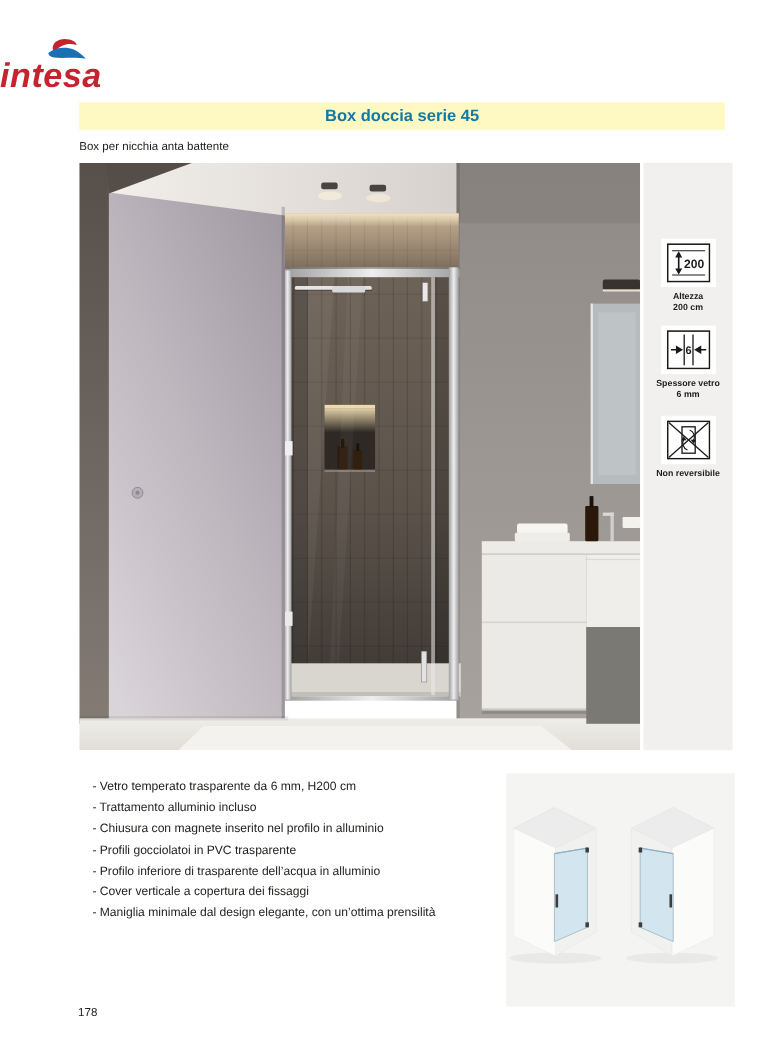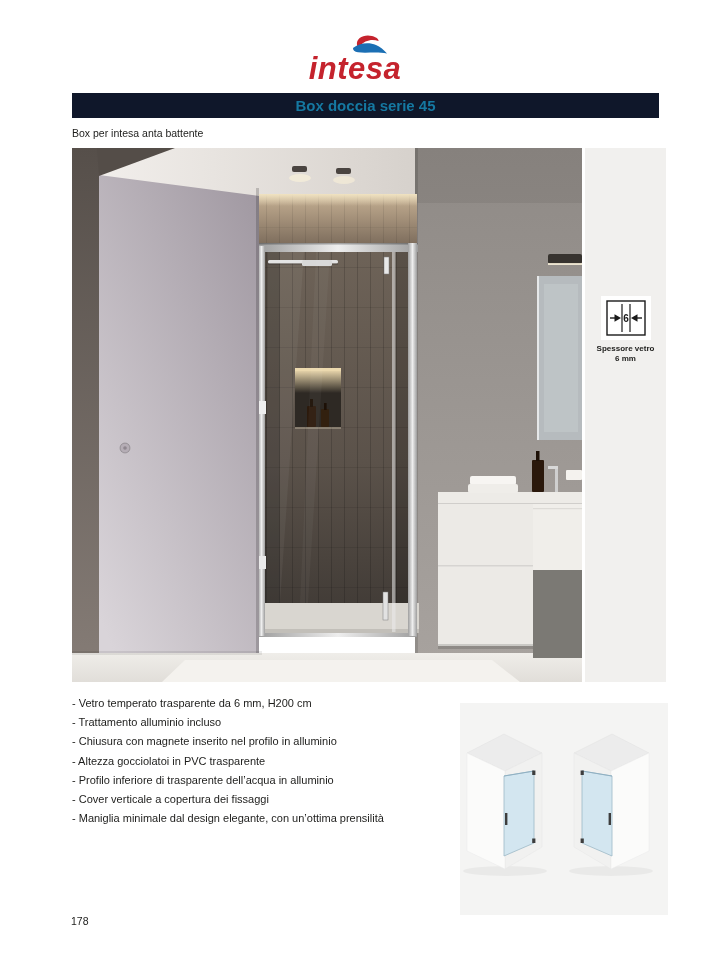--- a/index.html
+++ b/index.html
@@ -1,45 +1,45 @@
 <!DOCTYPE html>
 <html><head>
 <meta charset="utf-8">
 <style>
   html,body{margin:0;padding:0;background:#ffffff;}
   .page{position:relative;width:710px;height:958px;background:#ffffff;overflow:hidden;
         font-family:"Liberation Sans", sans-serif;color:#1d1d1b;}
 
   
-  .logo-wrap{position:absolute;top:56px;left:0;right:0;text-align:center;}
+  .logo-wrap{position:absolute;top:56px;left:0;right:0;}
   .logo-inner{position:relative;display:inline-block;}
   .swoosh{position:absolute;top:-22px;left:50%;margin-left:-8px;width:46px;height:22px;}
   .logo-text{font-size:31px;font-weight:bold;font-style:italic;color:#c5232d;
              letter-spacing:0.5px;line-height:26px;}
 
   
-  .title-bar{position:absolute;left:72px;top:93px;width:587px;height:25px;background:#0f172a;}
+  .title-bar{position:absolute;left:72px;top:93px;width:587px;height:25px;background:#fef9c3;}
   .title-bar span{display:block;text-align:center;line-height:25px;font-size:15px;
                   font-weight:bold;color:#1578a1;}
 
   .subtitle{position:absolute;left:72px;top:127px;font-size:10.5px;color:#1d1d1b;}
 
   
   .photo{position:absolute;left:72px;top:148px;width:510px;height:534px;overflow:hidden;}
   .photo svg{display:block;}
 
   
   .spec-col{position:absolute;left:585px;top:148px;width:81px;height:534px;background:#f1f0ee;}
   .spec-item{position:absolute;left:0;width:81px;text-align:center;}
   .spec-tile{width:50px;height:44px;margin:0 auto;background:#ffffff;
              display:flex;align-items:center;justify-content:center;}
   .spec-label{margin-top:4px;font-size:8px;font-weight:bold;line-height:1.3;color:#1d1d1b;}
 
   
-  .features{position:absolute;left:72px;top:694px;width:385px;margin:0;padding:0;list-style:none;}
+  .features{position:absolute;left:72px;top:694px;width:385px;margin:12px;padding:0;list-style:none;}
   .features li{font-size:11px;line-height:19.2px;color:#1d1d1b;}
 
   
   .diagram-box{position:absolute;left:460px;top:703px;width:208px;height:212px;background:#f4f4f3;}
 
   .page-number{position:absolute;left:71px;top:915px;font-size:10.5px;color:#1d1d1b;}
 </style>
 </head>
 <body>
 
@@ -52,21 +52,21 @@
         <path d="M6,14 C12,9 22,8 29,11 C33,12.8 37,16 40,19.5 C30,17.5 19,19.5 11,18.3 C7.5,17.8 5.8,16 6,14 Z" fill="#1b6fb4"></path>
       </svg>
       <div class="logo-text">intesa</div>
     </div>
   </div>
 
   <div class="title-bar">
     <span>Box doccia serie 45</span>
   </div>
 
-  <div class="subtitle">Box per intesa anta battente</div>
+  <div class="subtitle">Box per nicchia anta battente</div>
 
   <div class="photo">
     <svg width="510" height="534" viewBox="0 0 510 534">
       <defs>
         <linearGradient id="gCeil" x1="0" y1="0" x2="1" y2="0">
           <stop offset="0" stop-color="#f4f1ee"></stop>
             <stop offset="0.55" stop-color="#dcd7d2"></stop>
             <stop offset="1" stop-color="#c7c2bd"></stop>
         </linearGradient>
         <linearGradient id="gLeft" x1="0" y1="0" x2="0" y2="1">
@@ -195,49 +195,83 @@
       <rect x="460" y="312" width="12" height="32" rx="1" fill="#2a180b"></rect>
       <rect x="464" y="303" width="3.5" height="10" fill="#1d1006"></rect>
       <rect x="483" y="318" width="3" height="26" fill="#cfcfcf"></rect>
       <rect x="476" y="318" width="10" height="3" fill="#d8d8d8"></rect>
       <rect x="494" y="322" width="16" height="10" rx="1" fill="#f4f2ee"></rect>
     </svg>
   </div>
 
   <div class="spec-col">
 
+    <div class="spec-item" style="top:69px">
+      <div class="spec-tile">
+        <svg width="40" height="36" viewBox="0 0 40 36">
+          <rect x="1" y="1" width="38" height="34" fill="#ffffff" stroke="#1a1a1a" stroke-width="1.4"></rect>
+          <line x1="5" y1="7" x2="35" y2="7" stroke="#1a1a1a" stroke-width="1"></line>
+          <line x1="5" y1="29" x2="35" y2="29" stroke="#1a1a1a" stroke-width="1"></line>
+          <line x1="11" y1="9" x2="11" y2="27" stroke="#1a1a1a" stroke-width="1.5"></line>
+          <polygon points="11,7.5 7.8,13 14.2,13" fill="#1a1a1a"></polygon>
+          <polygon points="11,28.5 7.8,23 14.2,23" fill="#1a1a1a"></polygon>
+          <text x="25" y="22.5" font-size="11" font-weight="bold" text-anchor="middle" font-family="Liberation Sans, sans-serif" fill="#1a1a1a">200</text>
+        </svg>
+      </div>
+      <div class="spec-label">
+        <div>Altezza</div>
+        <div>200 cm</div>
+      </div>
+    </div>
 
     <div class="spec-item" style="top:148px">
       <div class="spec-tile">
         <svg width="40" height="36" viewBox="0 0 40 36">
           <rect x="1" y="1" width="38" height="34" fill="#ffffff" stroke="#1a1a1a" stroke-width="1.4"></rect>
           <line x1="16" y1="4" x2="16" y2="32" stroke="#1a1a1a" stroke-width="1.2"></line>
           <line x1="24" y1="4" x2="24" y2="32" stroke="#1a1a1a" stroke-width="1.2"></line>
           <line x1="4" y1="18" x2="9" y2="18" stroke="#1a1a1a" stroke-width="1.4"></line>
           <polygon points="15,18 8.5,14.2 8.5,21.8" fill="#1a1a1a"></polygon>
           <line x1="31" y1="18" x2="36" y2="18" stroke="#1a1a1a" stroke-width="1.4"></line>
           <polygon points="25,18 31.5,14.2 31.5,21.8" fill="#1a1a1a"></polygon>
           <text x="20" y="22" font-size="10" font-weight="bold" text-anchor="middle" font-family="Liberation Sans, sans-serif" fill="#1a1a1a">6</text>
         </svg>
       </div>
       <div class="spec-label">
         <div>Spessore vetro</div>
         <div>6 mm</div>
       </div>
     </div>
 
+    <div class="spec-item" style="top:230px">
+      <div class="spec-tile">
+        <svg width="40" height="36" viewBox="0 0 40 36">
+          <rect x="1" y="1" width="38" height="34" fill="#ffffff" stroke="#1a1a1a" stroke-width="1.4"></rect>
+          <rect x="14" y="6" width="12" height="24" fill="none" stroke="#1a1a1a" stroke-width="1.2"></rect>
+          <path d="M21,9 A6.5,6.5 0 0 1 24,19" fill="none" stroke="#1a1a1a" stroke-width="1"></path>
+          <polygon points="24.6,21.5 21.8,17.8 26.8,17.5" fill="#1a1a1a"></polygon>
+          <path d="M19,27 A6.5,6.5 0 0 1 16,17" fill="none" stroke="#1a1a1a" stroke-width="1"></path>
+          <polygon points="15.4,14.5 18.2,18.2 13.2,18.5" fill="#1a1a1a"></polygon>
+          <line x1="2" y1="2" x2="38" y2="34" stroke="#1a1a1a" stroke-width="1.2"></line>
+          <line x1="38" y1="2" x2="2" y2="34" stroke="#1a1a1a" stroke-width="1.2"></line>
+        </svg>
+      </div>
+      <div class="spec-label">
+        <div>Non reversibile</div>
+      </div>
+    </div>
 
 
   </div>
 
   <ul class="features">
     <li>- Vetro temperato trasparente da 6 mm, H200 cm</li>
     <li>- Trattamento alluminio incluso</li>
     <li>- Chiusura con magnete inserito nel profilo in alluminio</li>
-    <li>- Altezza gocciolatoi in PVC trasparente</li>
+    <li>- Profili gocciolatoi in PVC trasparente</li>
     <li>- Profilo inferiore di trasparente dell’acqua in alluminio</li>
     <li>- Cover verticale a copertura dei fissaggi</li>
     <li>- Maniglia minimale dal design elegante, con un’ottima prensilità</li>
   </ul>
 
   <div class="diagram-box">
     <svg width="208" height="212" viewBox="0 0 208 212">
       <g id="unitL">
         <ellipse cx="45" cy="168" rx="42" ry="5" fill="rgba(0,0,0,0.045)"></ellipse>
         <polygon points="7,50 44,31 82,50 45,68" fill="#ececec" stroke="#e0e0e0" stroke-width="0.5"></polygon>

